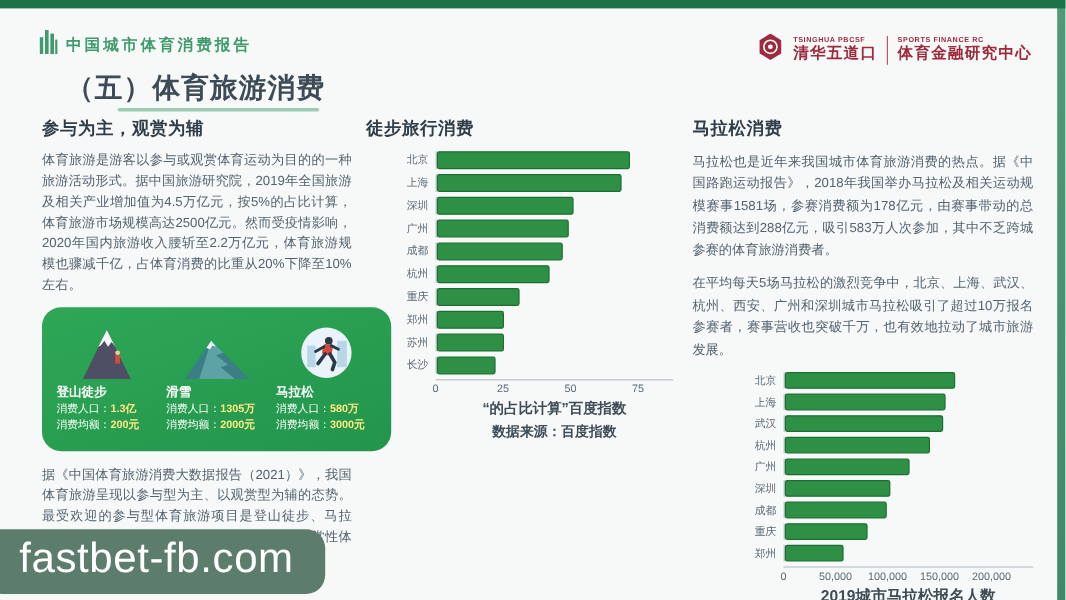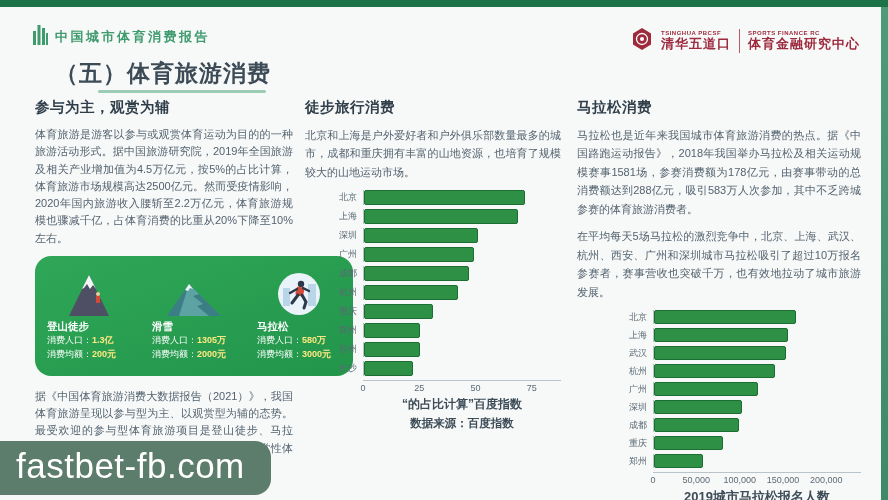--- a/index.html
+++ b/index.html
@@ -28,21 +28,21 @@
   .col{position:absolute;top:98px;}
   .col1{left:35px;width:258px;}
   .col2{left:305px;width:256px;}
   .col3{left:577px;width:284px;}
   .col-heading{font-size:14.5px;font-weight:bold;color:#2f3e49;margin:0 0 9px 0;letter-spacing:.5px;}
   .para{font-size:11px;line-height:1.57;text-align:justify;margin:0 0 9px 0;color:#53636f;}
   .col2 .para,.col3 .para{line-height:1.68;}
 
   
   .card{
-    width:318px;height:120px;margin-top:3px;border-radius:16px;
+    width:291px;height:120px;margin-top:3px;border-radius:16px;
     background:linear-gradient(160deg,#2fa757,#22954b);
     display:flex;justify-content:space-between;align-items:flex-start;
     padding:12px 12px 0 12px;box-sizing:border-box;
   }
   .card-item{width:84px;display:flex;flex-direction:column;align-items:flex-start;}
   .card-item .icon-box{height:48px;display:flex;align-items:flex-end;justify-content:center;width:100%;}
   .card-item .item-name{font-size:10.5px;font-weight:bold;color:#ffffff;margin-top:4px;}
   .card-item .stat{font-size:9px;color:#ffffff;line-height:1.55;white-space:nowrap;}
   .card-item .stat b{color:#ffe982;font-weight:bold;}
 
@@ -156,21 +156,20 @@
       <span class="stat"><span>消费人口：</span><b>580万</b></span>
       <span class="stat"><span>消费均额：</span><b>3000元</b></span>
     </div>
   </div>
 
   <p class="para" style="margin-top:12px;">据《中国体育旅游消费大数据报告（2021）》，我国体育旅游呈现以参与型为主、以观赏型为辅的态势。最受欢迎的参与型体育旅游项目是登山徒步、马拉松、冰雪运动和龙舟；而重大国际赛事则是观赏性体育旅游的消费热点。</p>
 </div>
 
 <div class="col col2">
   <h3 class="col-heading">徒步旅行消费</h3>
-  <p class="para">北京和上海是户外爱好者和户外俱乐部数量最多的城市，成都和重庆拥有丰富的山地资源，也培育了规模较大的山地运动市场。</p>
 
   <div class="chart c2">
     <div class="chart-rows">
         <div class="chart-row">
           <span class="bar-label">北京</span>
           <span class="bar-track">
             <span class="bar" style="width: 81.8182%;"></span>
           </span>
         </div>
         <div class="chart-row">

